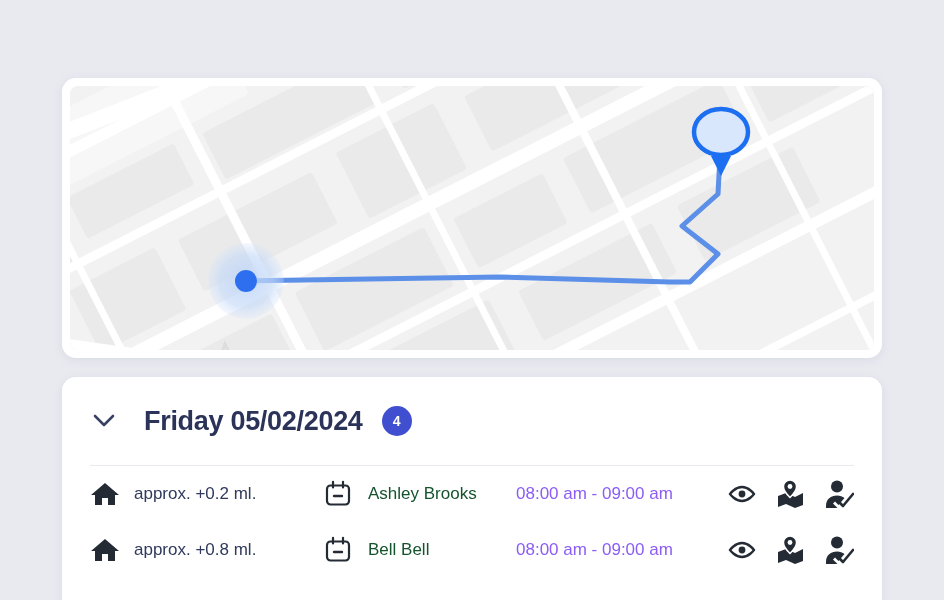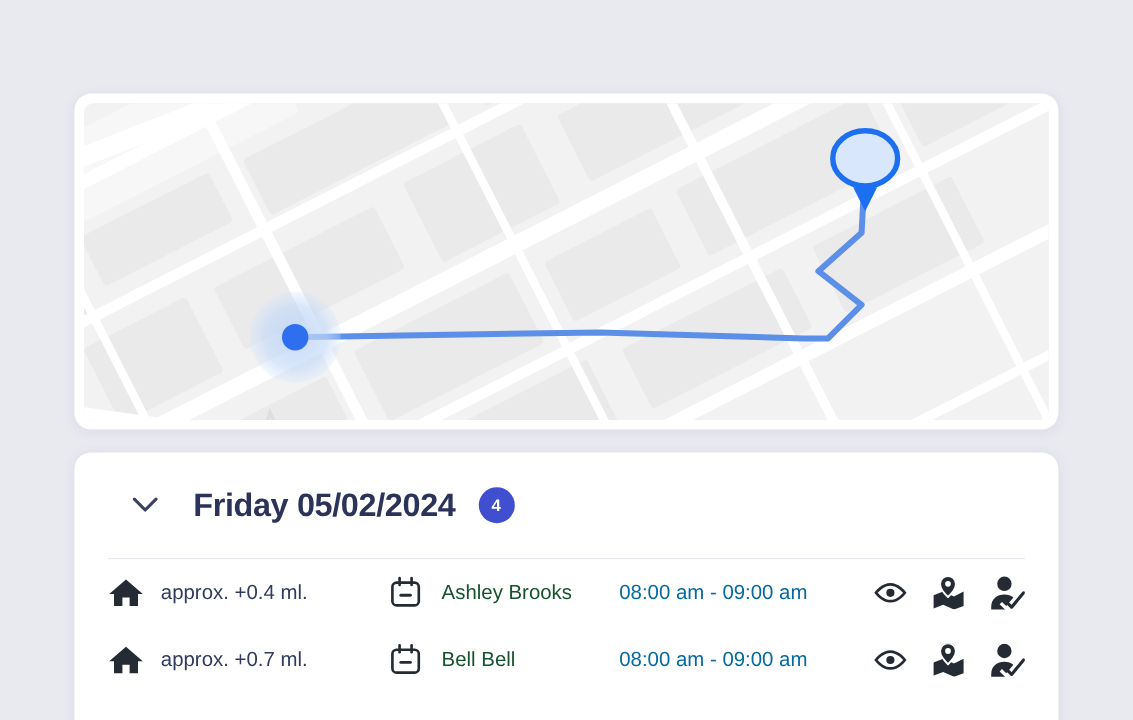--- a/index.html
+++ b/index.html
@@ -36,21 +36,21 @@
     left: 62px; top: 377px;
     width: 820px; height: 240px;
     background: #ffffff;
     border-radius: 14px;
     box-shadow: 0 2px 10px rgba(90,100,140,0.10);
     overflow: hidden;
   }
   .day-header {
     display: flex; align-items: center;
     height: 88px;
-    padding: 0 41px;
+    padding: 0 24px;
     gap: 0;
   }
   .chevron-btn {
     width: 36px; height: 36px;
     display: flex; align-items: center; justify-content: center;
     cursor: pointer;
     flex: none;
   }
   .day-title {
     font-size: 27px;
@@ -89,21 +89,21 @@
     white-space: nowrap;
   }
   .cell-cal { width: 44px; flex: none; display: flex; align-items: center; }
   .cell-name {
     width: 148px; flex: none;
     font-size: 17px; color: #14532d;
     white-space: nowrap;
   }
   .cell-time {
     flex: 1 1 auto;
-    font-size: 17px; color: #0369a1;
+    font-size: 17px; color: #8b5cf6;
     white-space: nowrap;
   }
   .cell-actions {
     flex: none;
     display: flex; align-items: center; gap: 19px;
   }
   .act { cursor: pointer; display: flex; align-items: center; justify-content: center; }
 </style>
 </head>
 <body>
@@ -212,21 +212,21 @@
     </div>
 
     <div class="divider"></div>
 
     <div class="appt-row">
       <span class="cell-icon">
         <svg width="30" height="26" viewBox="0 0 30 26" aria-hidden="true">
           <path d="M15 2 L29 14 L25 14 L25 24 L18 24 L18 17 L12 17 L12 24 L5 24 L5 14 L1 14 Z" fill="#252b35"></path>
         </svg>
       </span>
-      <span class="cell-dist">approx. +0.4 ml.</span>
+      <span class="cell-dist">approx. +0.2 ml.</span>
       <span class="cell-cal">
         <svg width="28" height="28" viewBox="0 0 28 28" fill="none" aria-hidden="true">
           <rect x="3" y="5.5" width="22" height="19" rx="3.5" stroke="#252b35" stroke-width="2.2"></rect>
           <line x1="9" y1="1.8" x2="9" y2="7.5" stroke="#252b35" stroke-width="2.2" stroke-linecap="round"></line>
           <line x1="19" y1="1.8" x2="19" y2="7.5" stroke="#252b35" stroke-width="2.2" stroke-linecap="round"></line>
           <line x1="10" y1="16" x2="18" y2="16" stroke="#252b35" stroke-width="2.4" stroke-linecap="round"></line>
         </svg>
       </span>
       <span class="cell-name">Ashley Brooks</span>
       <span class="cell-time">08:00 am - 09:00 am</span>
@@ -253,21 +253,21 @@
         </span>
       </span>
     </div>
 
     <div class="appt-row">
       <span class="cell-icon">
         <svg width="30" height="26" viewBox="0 0 30 26" aria-hidden="true">
           <path d="M15 2 L29 14 L25 14 L25 24 L18 24 L18 17 L12 17 L12 24 L5 24 L5 14 L1 14 Z" fill="#252b35"></path>
         </svg>
       </span>
-      <span class="cell-dist">approx. +0.7 ml.</span>
+      <span class="cell-dist">approx. +0.8 ml.</span>
       <span class="cell-cal">
         <svg width="28" height="28" viewBox="0 0 28 28" fill="none" aria-hidden="true">
           <rect x="3" y="5.5" width="22" height="19" rx="3.5" stroke="#252b35" stroke-width="2.2"></rect>
           <line x1="9" y1="1.8" x2="9" y2="7.5" stroke="#252b35" stroke-width="2.2" stroke-linecap="round"></line>
           <line x1="19" y1="1.8" x2="19" y2="7.5" stroke="#252b35" stroke-width="2.2" stroke-linecap="round"></line>
           <line x1="10" y1="16" x2="18" y2="16" stroke="#252b35" stroke-width="2.4" stroke-linecap="round"></line>
         </svg>
       </span>
       <span class="cell-name">Bell Bell</span>
       <span class="cell-time">08:00 am - 09:00 am</span>

